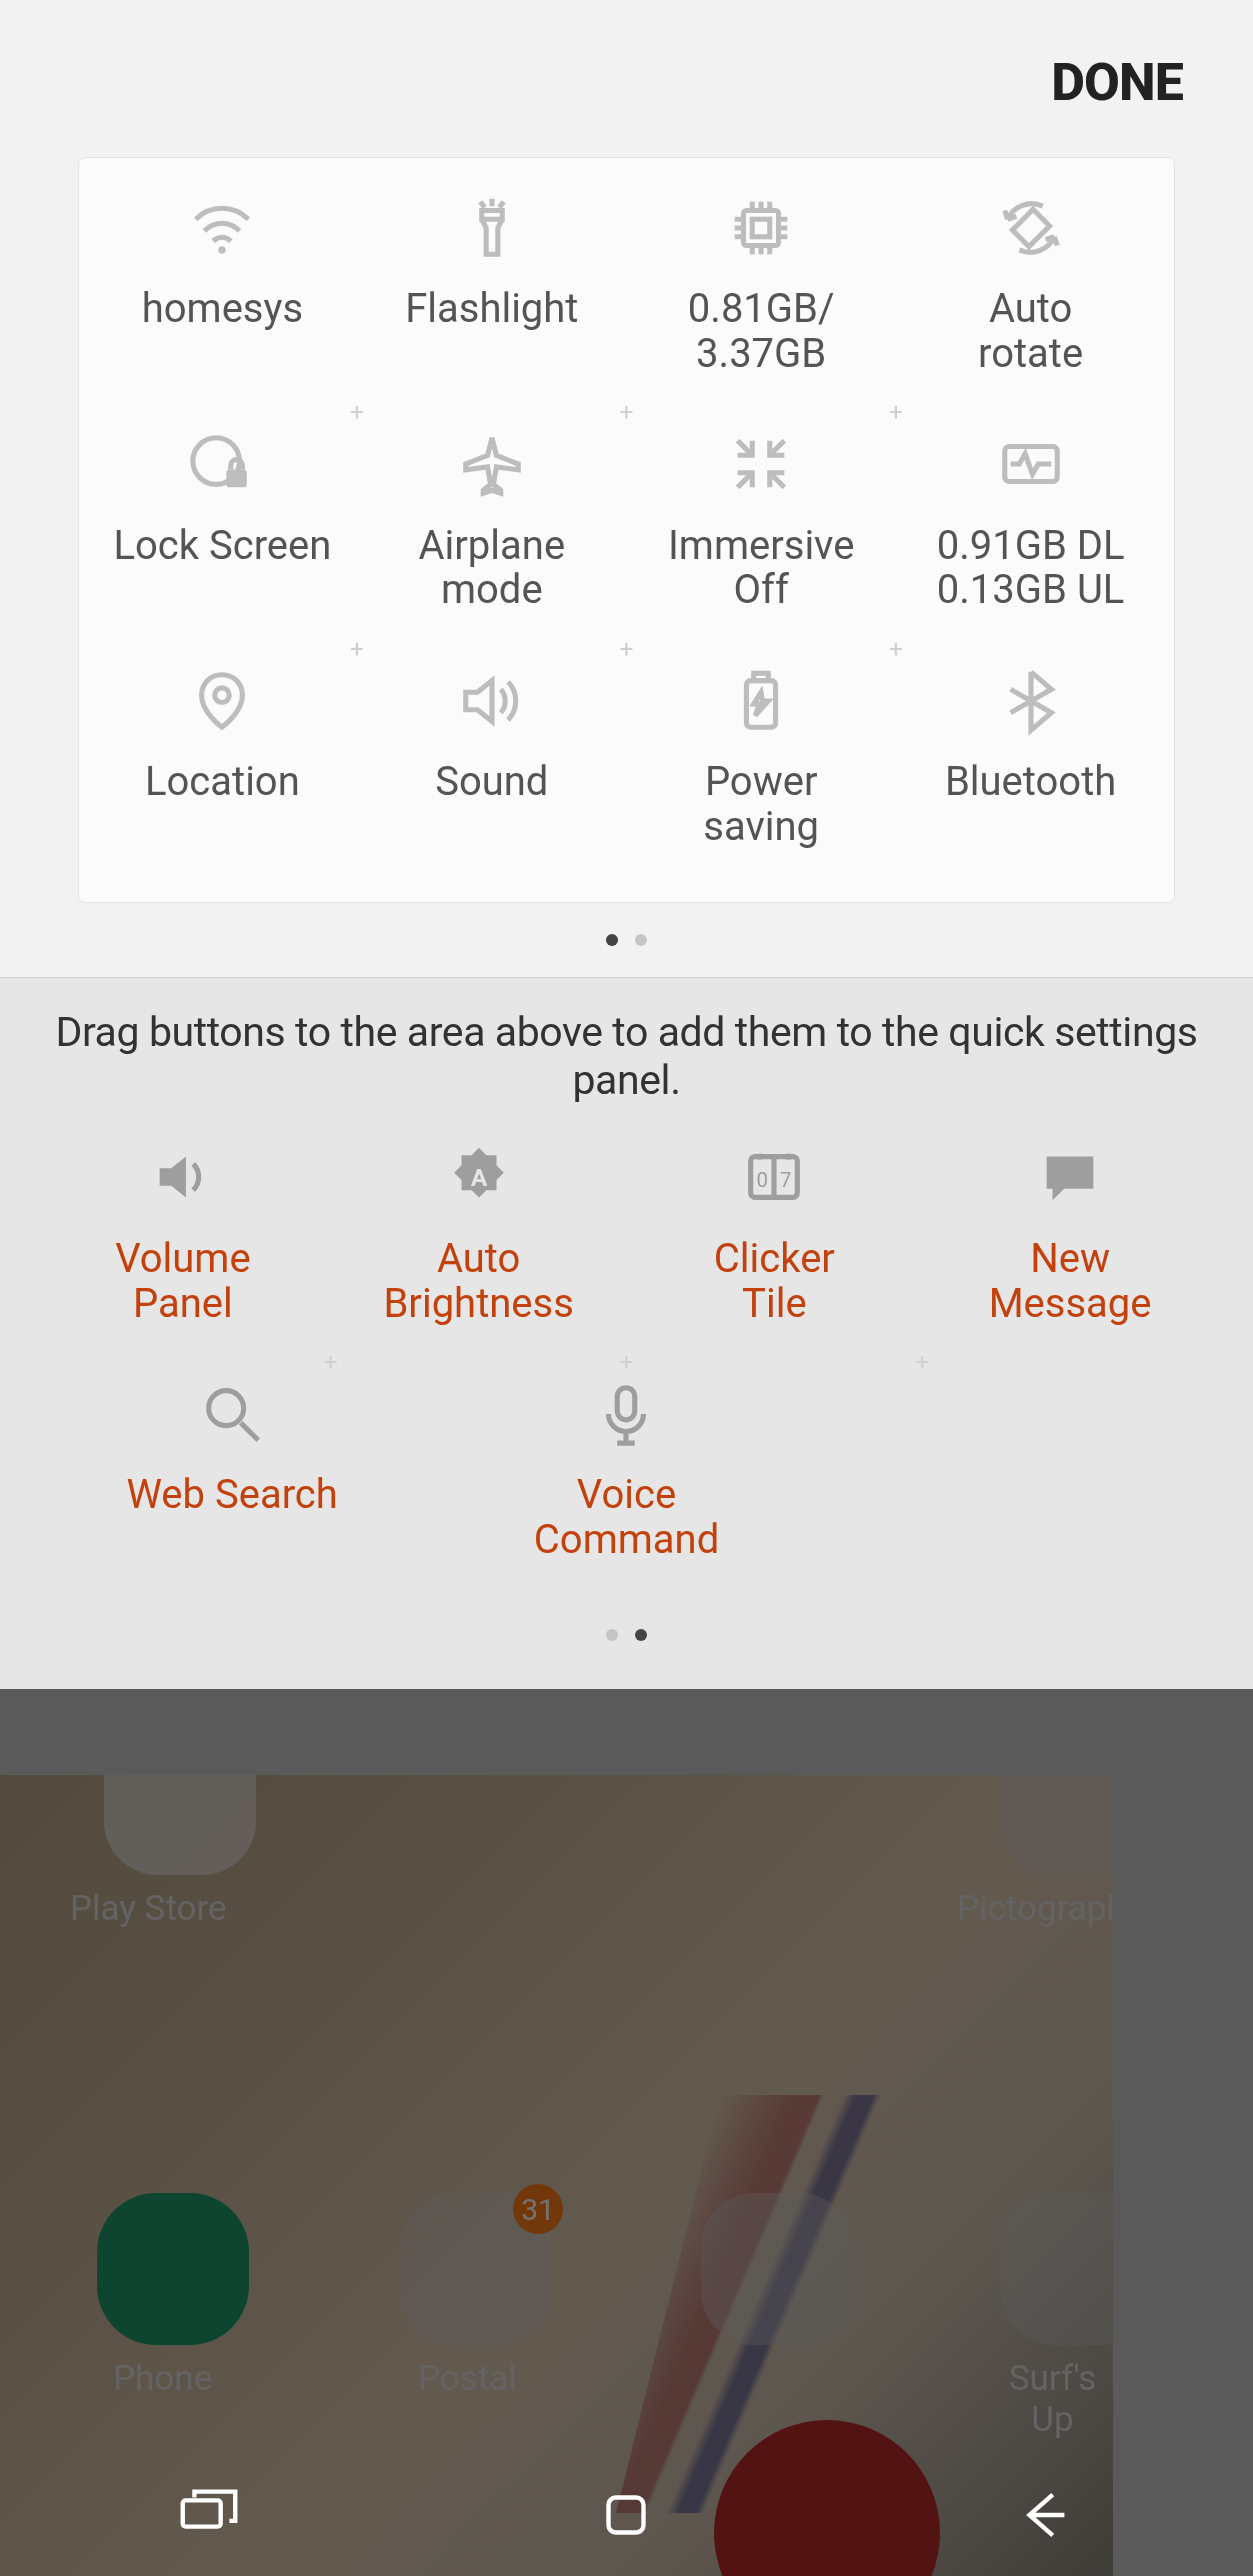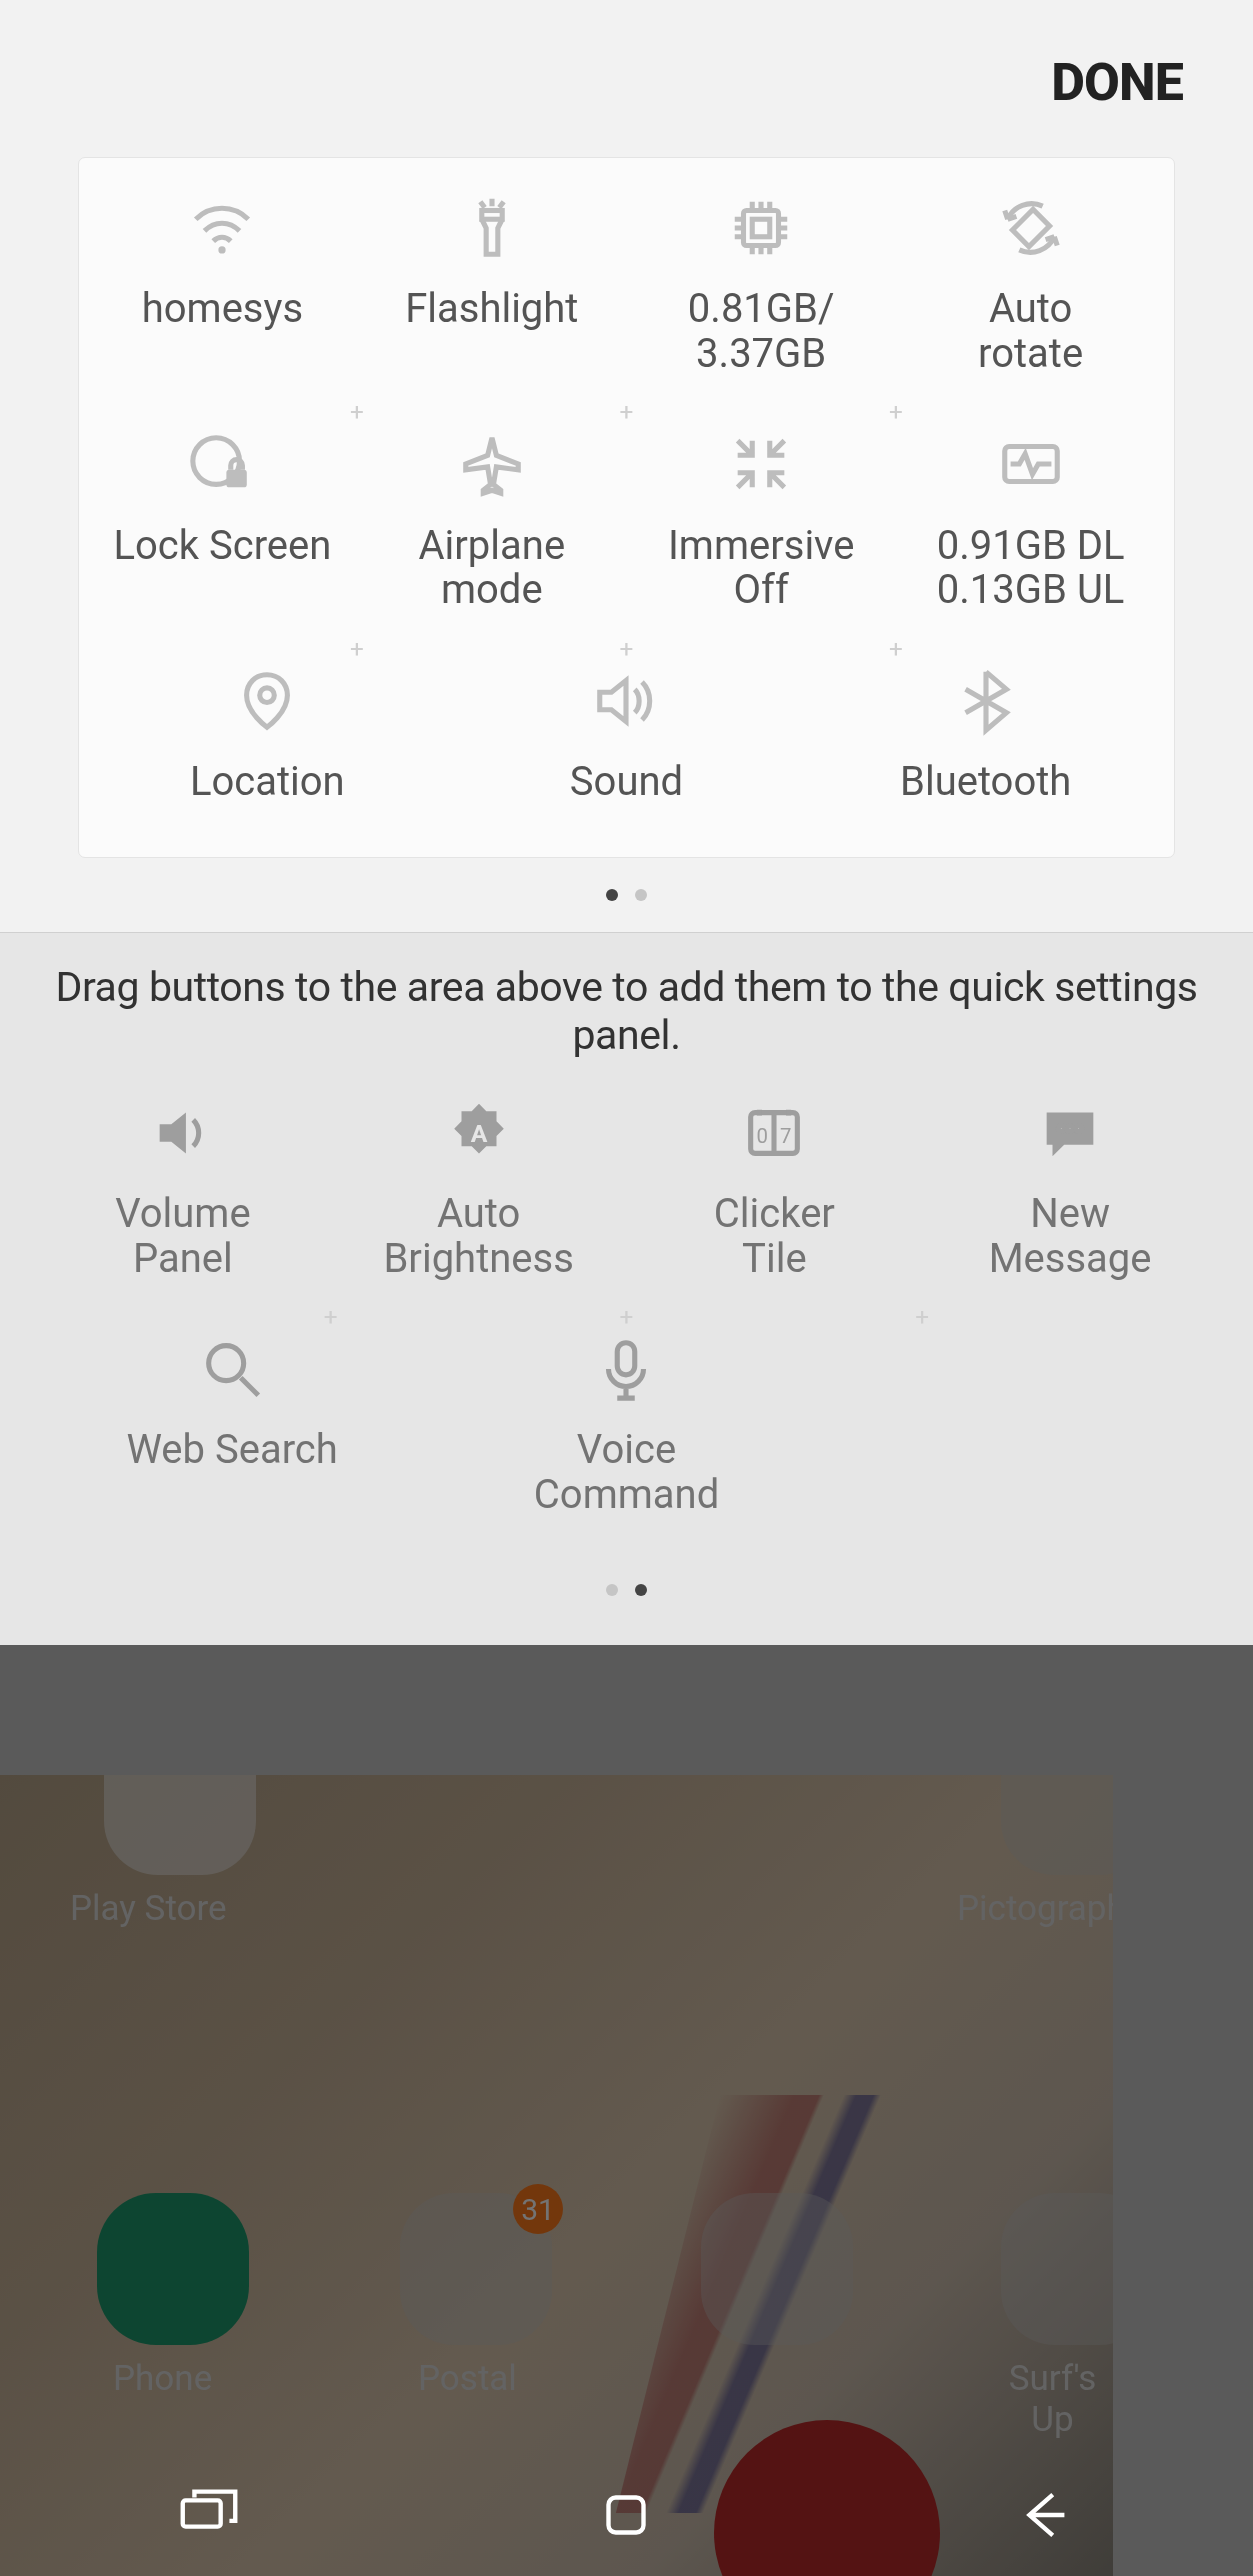--- a/index.html
+++ b/index.html
@@ -19,21 +19,21 @@
   .tile .label { font-size:40px; color:#545454; text-align:center; line-height:1.12; }
   .drop-plus { position:absolute; width:21px; height:21px; color:#cfcfcf; font-size:24.4px; line-height:21px; text-align:center; }
 
   .pager { display:flex; gap:17.4px; justify-content:center; padding:31px 0 31px 0; background:#f2f2f2; }
   .pager .dot { width:12.2px; height:12.2px; border-radius:50%; background:#c5c5c5; }
   .pager .dot.on { background:#444; }
 
   .available-zone { background:#e6e6e6; padding:30px 35px 17.4px 35px; border-top:0.9px solid #d0d0d0; }
   .hint { font-size:41px; color:#323232; text-align:center; letter-spacing:-0.4px; margin-bottom:21px;}
   .available-zone .tile-card2 { width:100%; }
-  .available-zone .tile .label { color:#737373; }
+  .available-zone .tile .label { color:#c2410c; }
   .available-zone .tile .icon { color:#a0a0a0; }
 
   
   .home { position:absolute; left:0; top:1775px; width:1113px; height:801px; background:linear-gradient(135deg,#b8a58a 0%,#c9b49a 30%,#dcc8b0 55%,#cfc0b0 75%, #8d887f 100%); filter:brightness(0.45); overflow:hidden;}
   .home::before{content:"";position:absolute;left:60%;top:40%;width:174px;height:418px;background:linear-gradient(100deg,transparent,#b24a4a 30%,#b24a4a 40%,transparent 42%,transparent 50%,#3a3a8a 55%,#3a3a8a 62%,transparent 65%);opacity:0.55;transform:skewX(-14deg);}
   .home .label2 { font-size:35px; color:#ddd; position:absolute; text-align:center; }
   .folder { position:absolute; width:152px; height:152px; background:rgba(200,200,200,0.4); border-radius:54px; }
 
   .nav { position:absolute; left:0; bottom:0; width:1253px; height:122px; display:flex; align-items:center; justify-content:space-around; }
   .nav .nb { width:70px;height:70px; color:#f6f6f6; display:flex;align-items:center;justify-content:center;}
@@ -194,20 +194,30 @@
               <svg viewBox="0 0 48 48">
                 <path d="M6 18v12h8l10 8V10l-10 8z"></path>
                 <path d="M30 16c4 4 4 12 0 16M35 11c7 7 7 19 0 26"></path>
               </svg>
             </div>
             <div class="label">Sound</div>
           </div>
           <div class="tile">
             <div class="icon">
               <svg viewBox="0 0 48 48">
+                <rect x="14" y="10" width="20" height="32" rx="3"></rect>
+                <rect x="19" y="5" width="10" height="5"></rect>
+                <path d="M24 18l-5 8h4l-3 8 9-10h-4z"></path>
+              </svg>
+            </div>
+            <div class="label">Power<br>saving</div>
+          </div>
+          <div class="tile">
+            <div class="icon">
+              <svg viewBox="0 0 48 48">
                 <path d="M24 4v40l14-12-28-16M24 4l14 12-28 16"></path>
               </svg>
             </div>
             <div class="label">Bluetooth</div>
           </div>
         </div>
       </div>
   </div>
   <div class="pager">
     <div class="dot on"></div>

